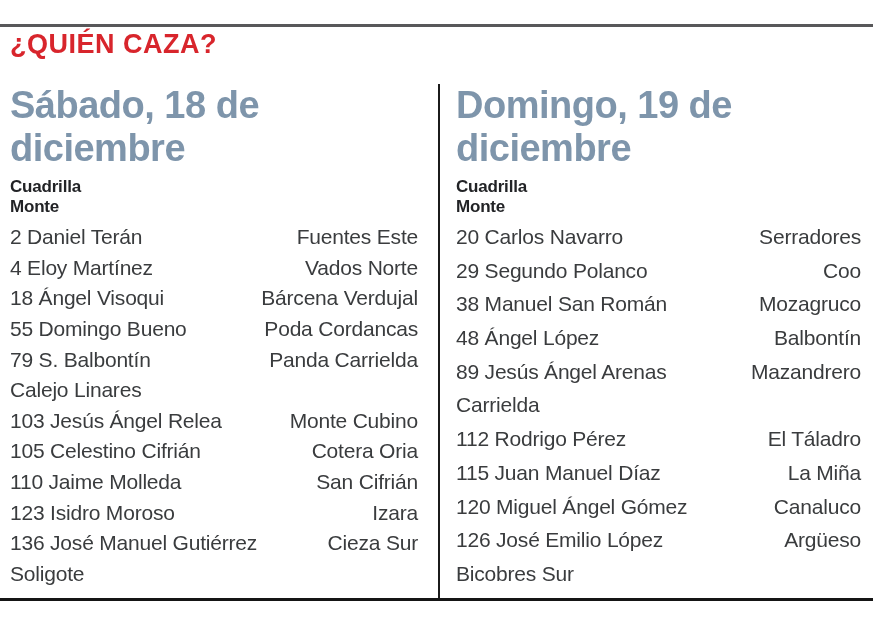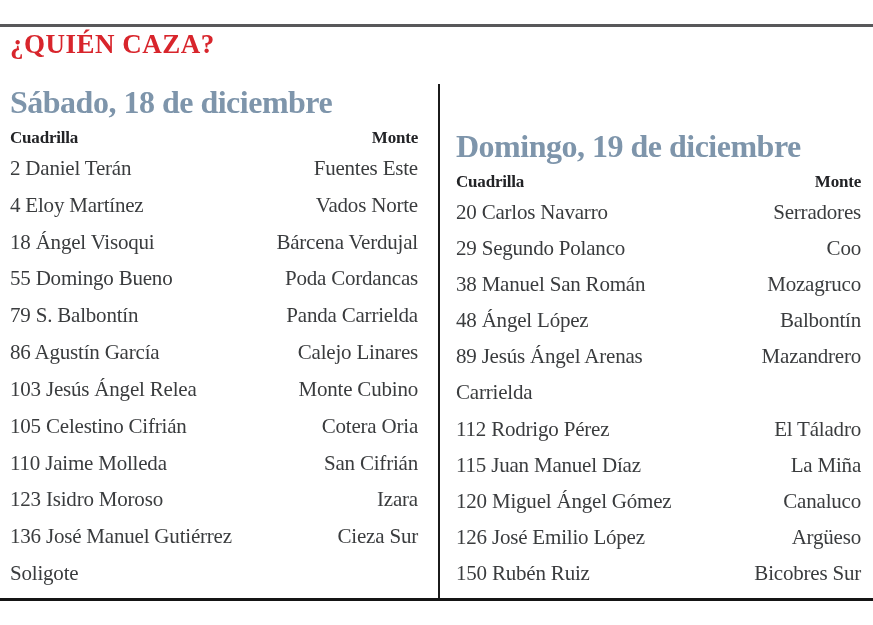--- a/index.html
+++ b/index.html
@@ -1,21 +1,21 @@
 <!DOCTYPE html>
 <html><head>
 <meta charset="utf-8">
 <style>
   html, body { margin: 0; padding: 0; background: #ffffff; }
   .page {
     position: relative;
     width: 873px;
     height: 625px;
     background: #ffffff;
-    font-family: Liberation Serif, serif;
+    font-family: Liberation Sans, sans-serif;
     overflow: hidden;
   }
   .top-rule {
     position: absolute;
     top: 24px; left: 0; right: 0;
     height: 3px;
     background: #58585a;
   }
   .bottom-rule {
     position: absolute;
@@ -38,39 +38,40 @@
     width: 873px;
     height: 514px;
     display: flex;
   }
   .day-col {
     display: flex;
     flex-direction: column;
     box-sizing: border-box;
   }
   .day-col.left  { width: 438px; padding: 0 20px 12px 10px; }
-  .day-col.right { flex: 1;      padding: 0 12px 12px 16px; margin-top: 44px; }
+  .day-col.right { flex: 1;      padding: 0 12px 12px 16px; }
   .divider {
     width: 2px;
     background: #1b1b1b;
   }
   .day-title {
     margin: 0 0 7px 0;
-    font-size: 32px;
+    font-size: 38px;
     font-weight: bold;
     letter-spacing: -0.5px;
     color: #7e95ab;
   }
   .col-headers {
     display: flex;
     justify-content: space-between;
     font-size: 17px;
     font-weight: bold;
     color: #222326;
     letter-spacing: -0.2px;
+    flex-direction: column;
   }
   .rows {
     flex: 1;
     display: flex;
     flex-direction: column;
     justify-content: space-between;
     padding-top: 8px;
   }
   .row {
     display: flex;
@@ -121,21 +122,20 @@
     <span class="monte">Poda Cordancas</span>
   </div>
 
   <div class="row">
     <span class="cuadrilla">79 S. Balbontín</span>
     <span class="monte">Panda Carrielda</span>
   </div>
 
 
   <div class="row">
-    <span class="cuadrilla">86 Agustín García</span>
     <span class="monte">Calejo Linares</span>
   </div>
 
   <div class="row">
     <span class="cuadrilla">103 Jesús Ángel Relea</span>
     <span class="monte">Monte Cubino</span>
   </div>
 
   <div class="row">
     <span class="cuadrilla">105 Celestino Cifrián</span>
@@ -216,21 +216,20 @@
     <span class="cuadrilla">120 Miguel Ángel Gómez</span>
     <span class="monte">Canaluco</span>
   </div>
 
   <div class="row">
     <span class="cuadrilla">126 José Emilio López</span>
     <span class="monte">Argüeso</span>
   </div>
 
   <div class="row">
-    <span class="cuadrilla">150 Rubén Ruiz</span>
     <span class="monte">Bicobres Sur</span>
   </div>
 </div>
     </section>
 
   </div>
 
   <div class="bottom-rule"></div>
 
 </div>

